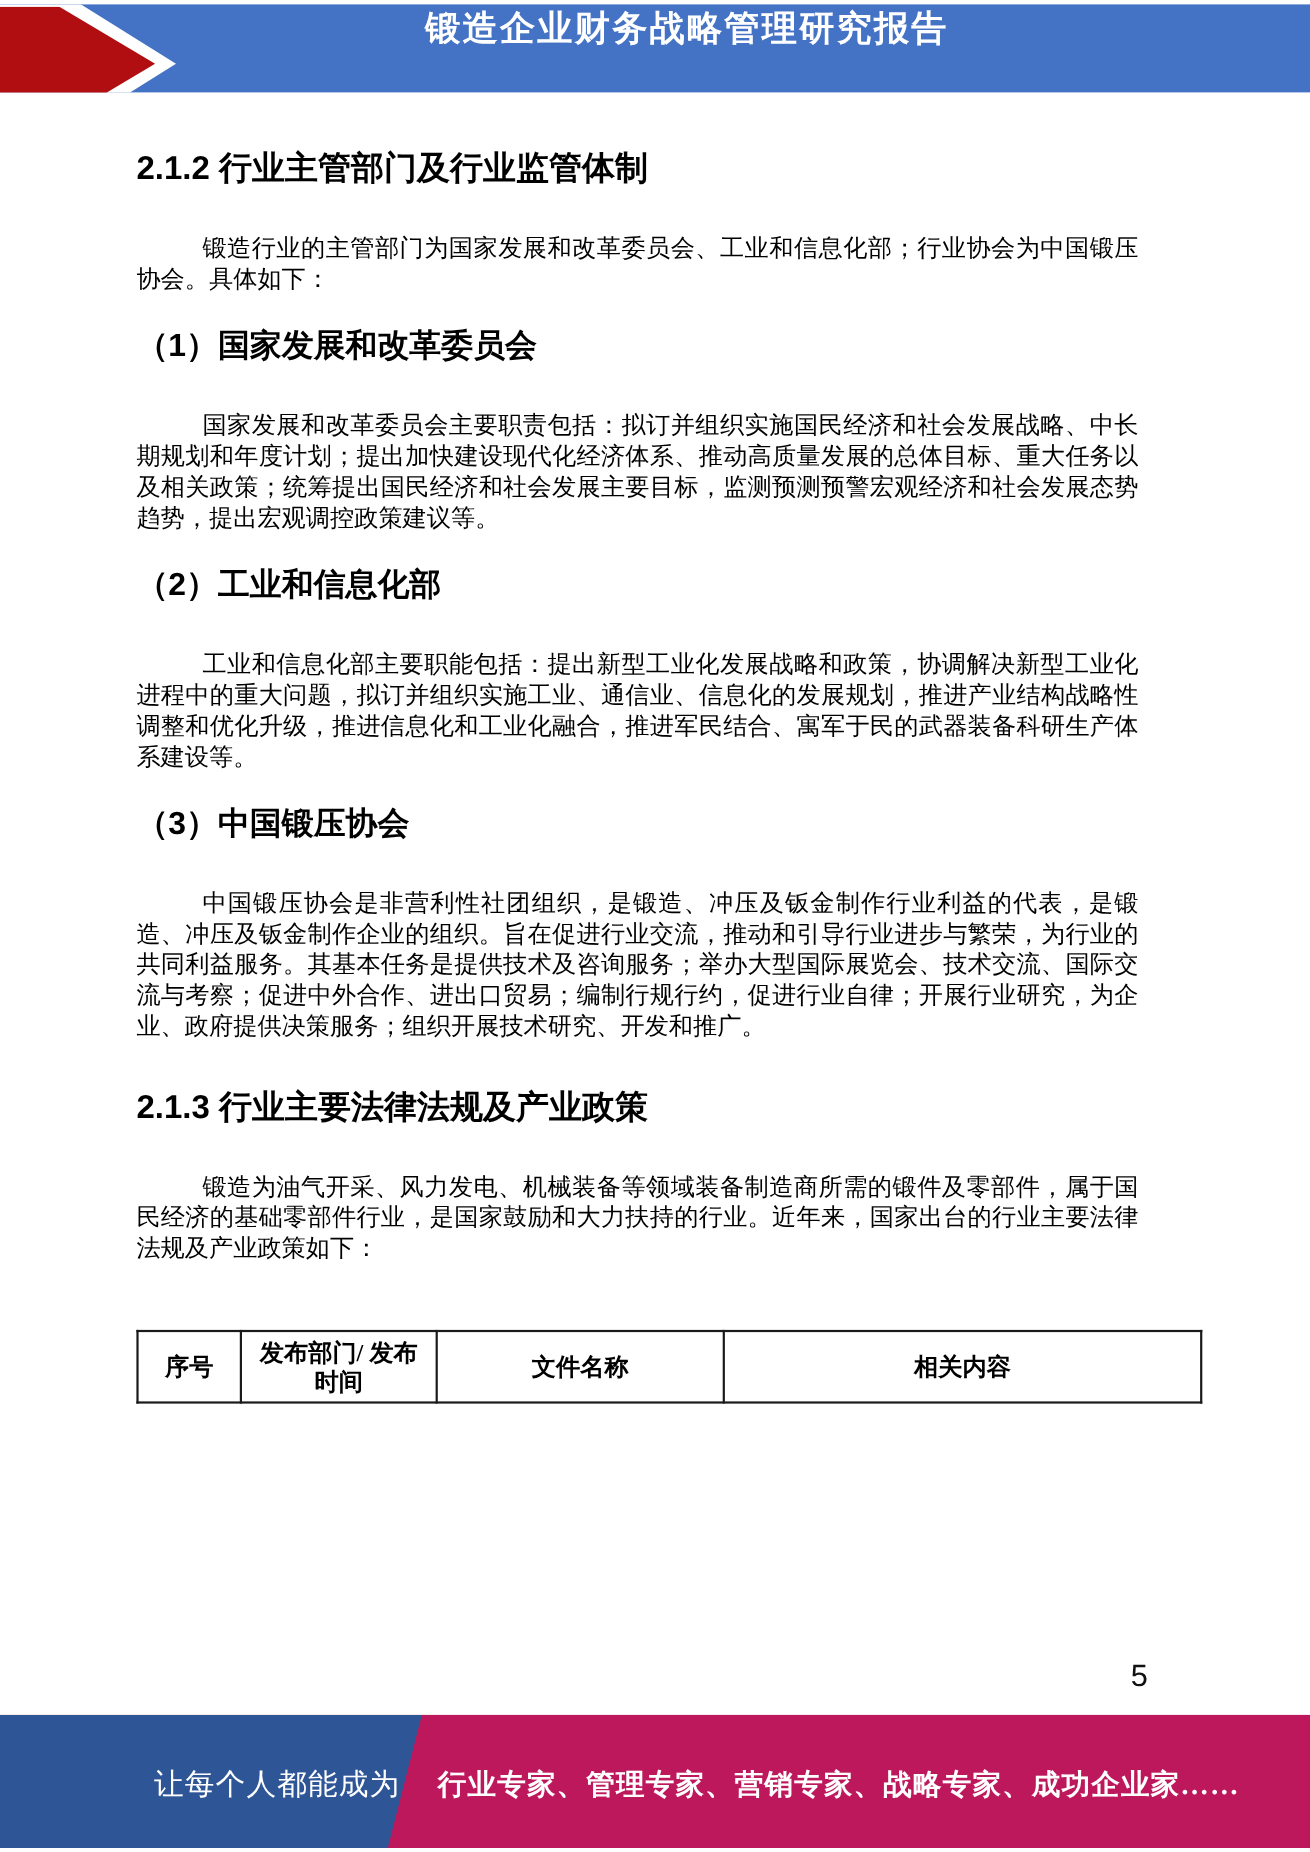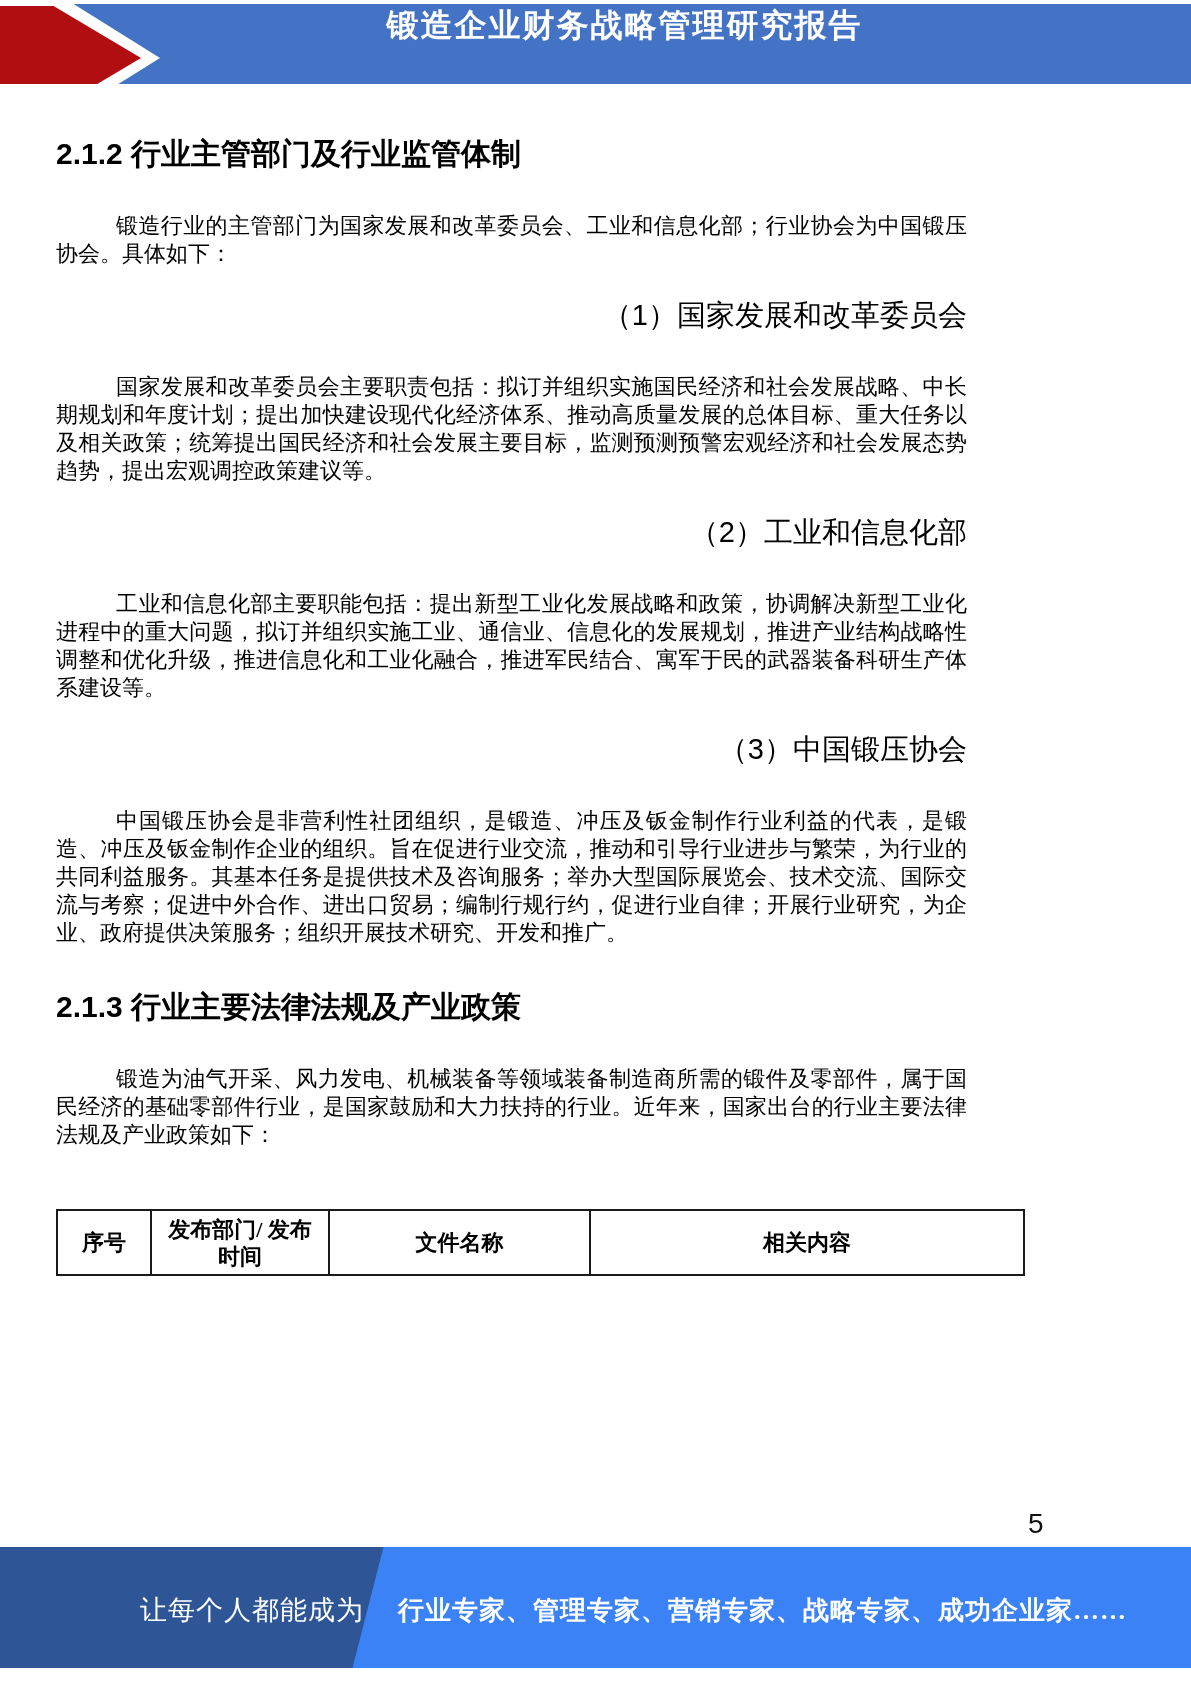--- a/index.html
+++ b/index.html
@@ -38,39 +38,38 @@
   }
   .arrow-fill {
     position:absolute; left:0; top:2px;
     width:141px; height:104px;
     background:#B10E12;
     clip-path:polygon(0 0, 38% 0, 100% 50%, 38% 100%, 0 100%);
   }
 
   
   .content {
-    position:absolute; top:112px; left:0;
+    position:absolute; top:112px; left:12px;
     width:911px;
-    padding:0 56px;
+    padding:0 112px;
   }
   h2.sec {
     margin:22px 0 0;
     font-family:"Liberation Sans","DejaVu Sans",sans-serif;
     font-weight:700;
     font-size:30px; line-height:40px;
     color:#000;
   }
   h2.sec.second { margin-top:40px; }
   h3.sub {
     margin:27px 0 0;
     font-family:"Liberation Sans","DejaVu Sans",sans-serif;
-    font-weight:400;
+    font-weight:700;
     font-size:29px; line-height:40px;
     color:#000;
-    text-align:right;
   }
   p.body {
     margin:38px 0 0;
     font-size:22px; line-height:28px;
     text-align:justify;
     text-indent:60px;
   }
 
   
   table.policy {
@@ -95,23 +94,23 @@
 
   
   .page-number {
     position:absolute; top:1508px; left:1028px;
     font-family:"Liberation Sans","DejaVu Sans",sans-serif;
     font-size:28px; color:#111;
   }
 
   
   .footer {
-    position:absolute; bottom:16px; left:0;
+    position:absolute; bottom:4px; left:0;
     width:1191px; height:121px;
-    background:#3b82f6;
+    background:#be185d;
   }
   .footer-blue {
     position:absolute; top:0; left:0;
     width:100%; height:100%;
     background:#2E5696;
     clip-path:polygon(0 0, 32.2% 0, 29.6% 100%, 0 100%);
   }
   .footer-left-text {
     position:absolute; left:140px; top:50%;
     transform:translateY(-44%);

